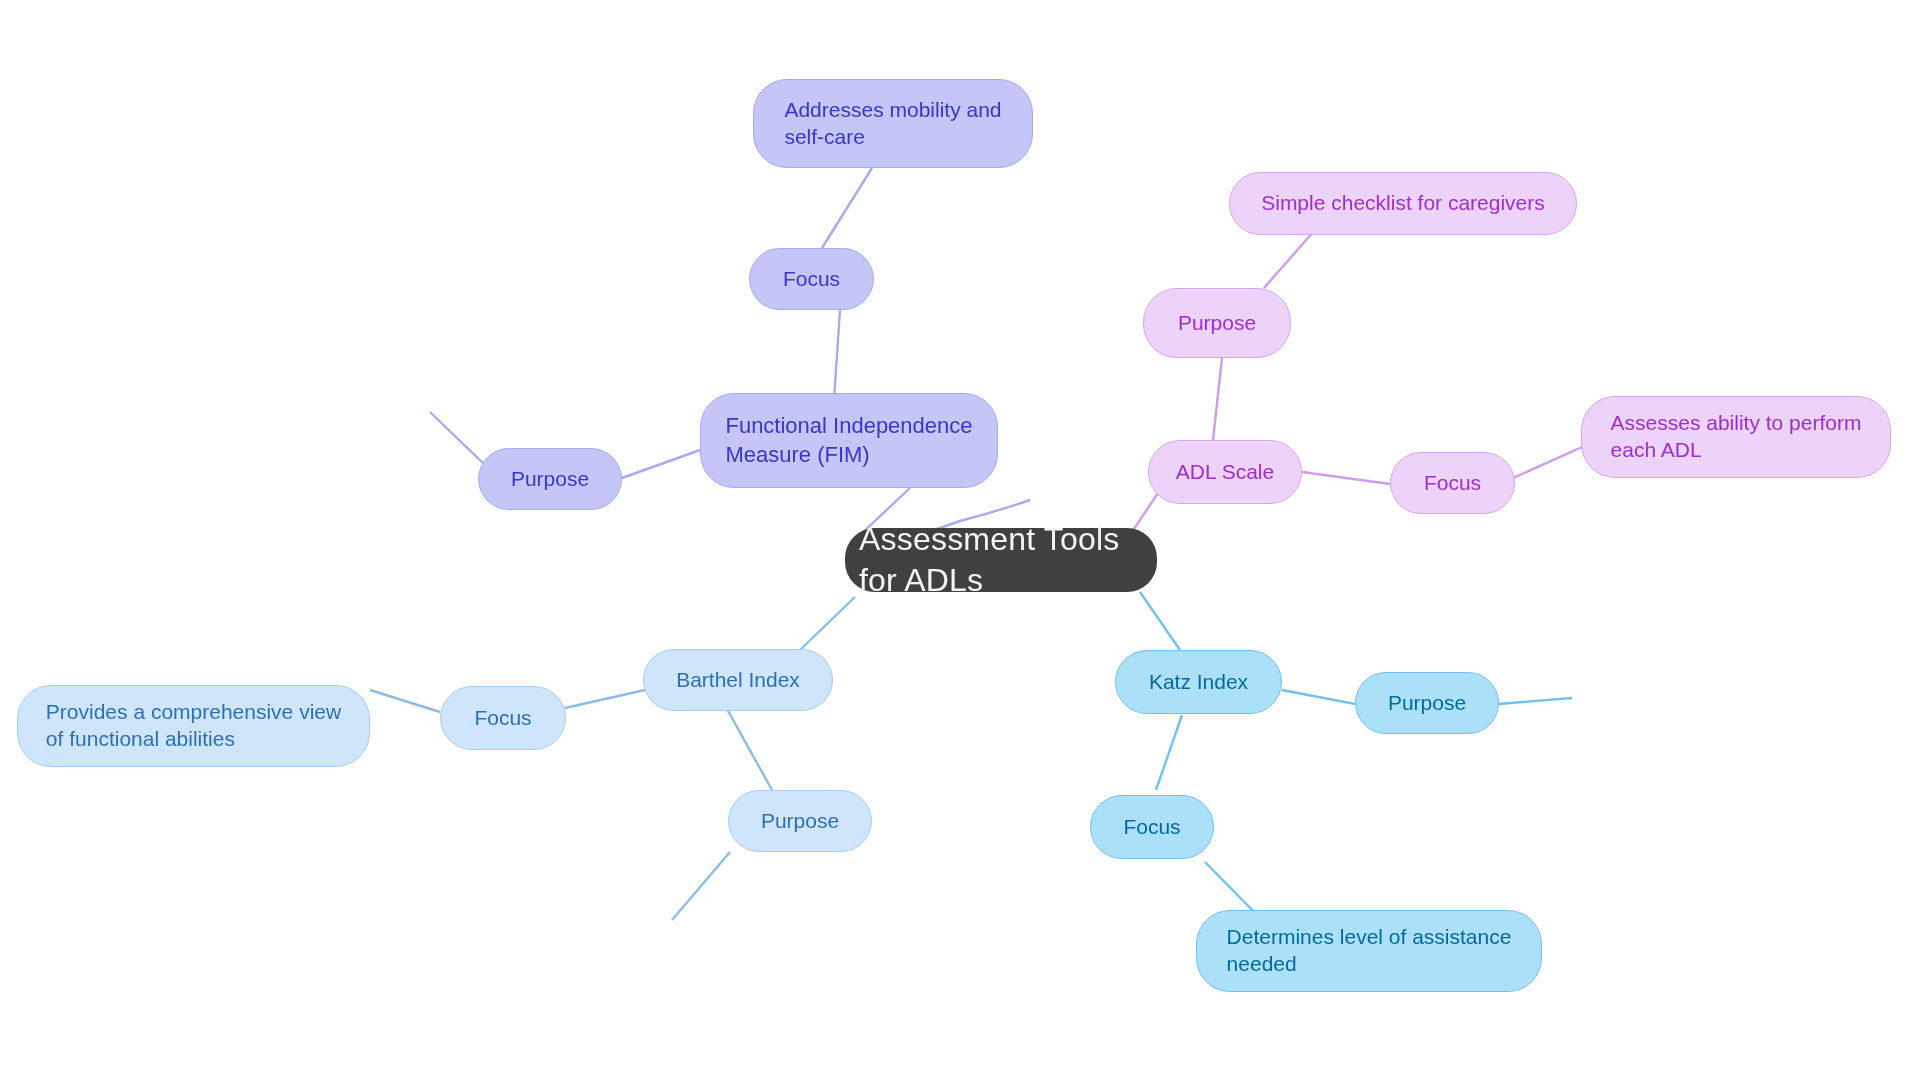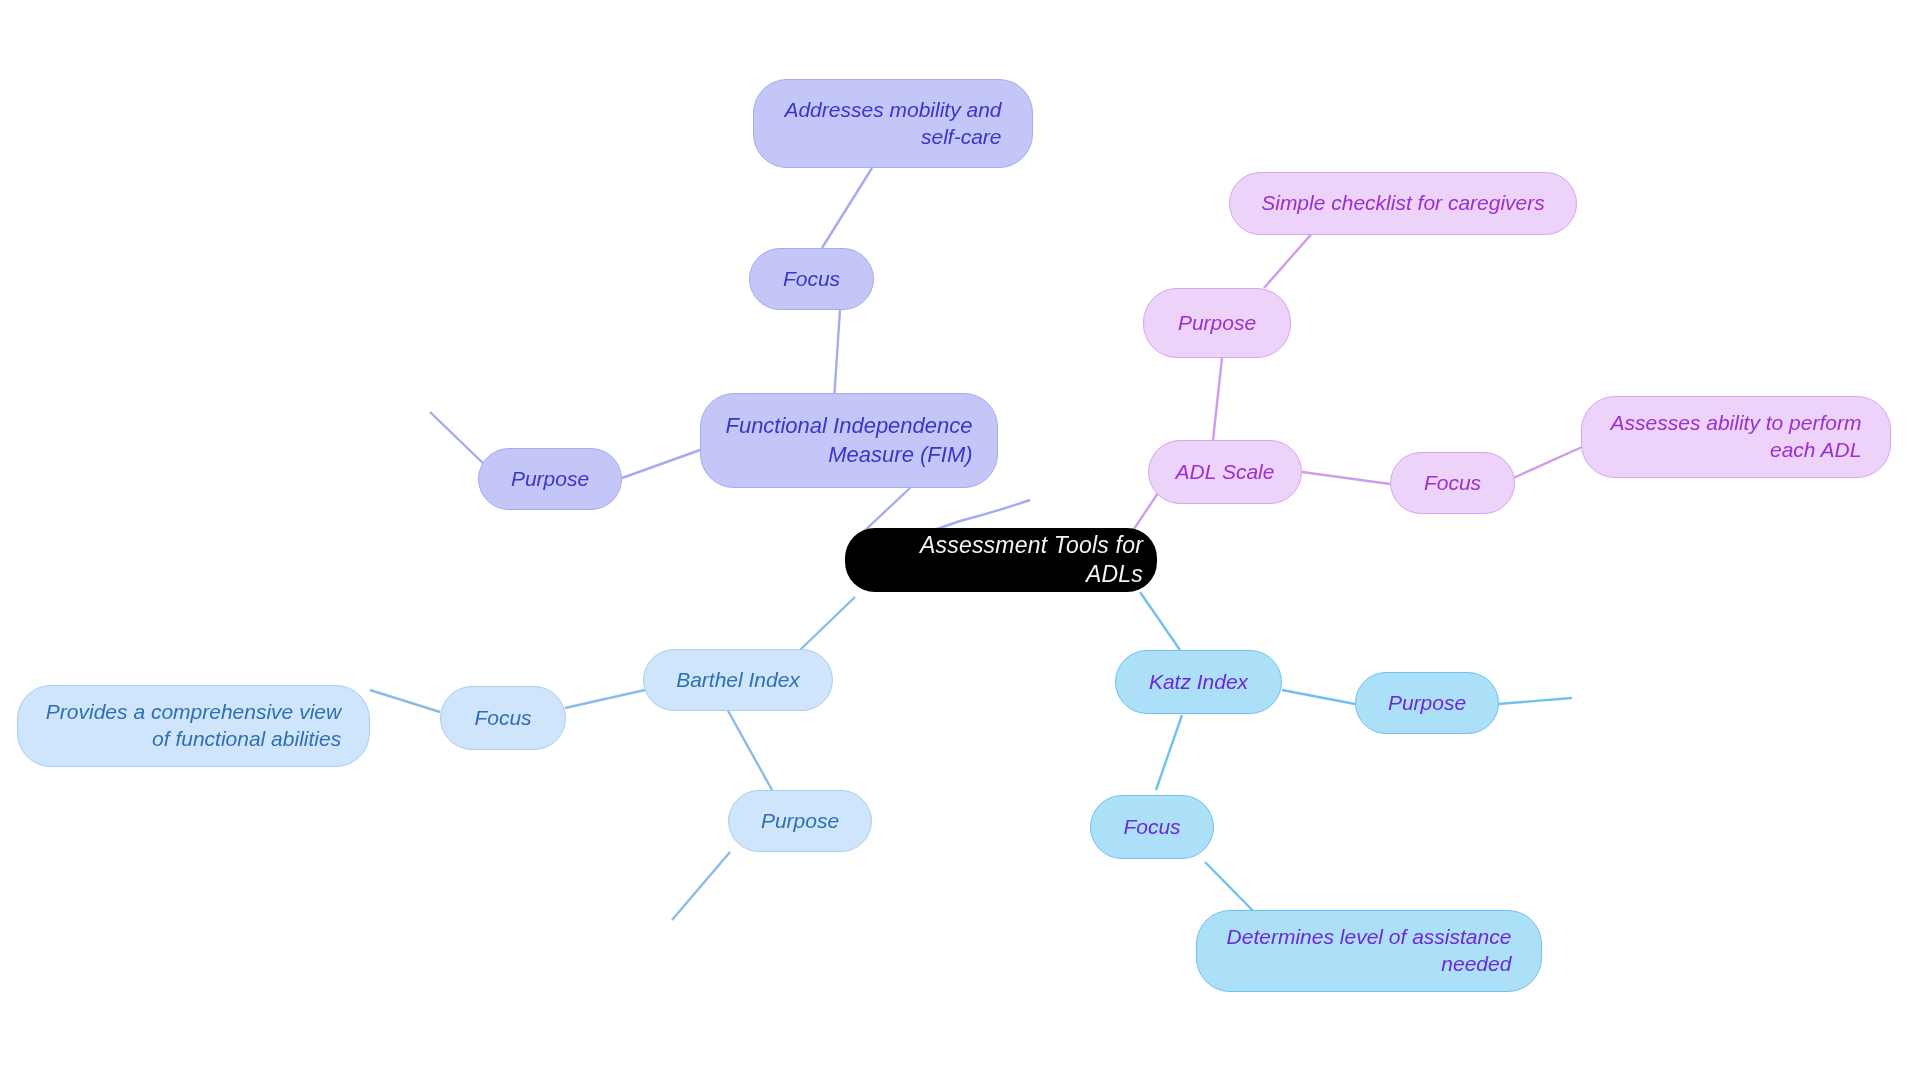--- a/index.html
+++ b/index.html
@@ -24,35 +24,34 @@
     width: 1920px;
     height: 1083px;
     pointer-events: none;
   }
   .node {
     position: absolute;
     box-sizing: border-box;
     display: flex;
     align-items: center;
     justify-content: center;
-    text-align: right;
+    text-align: left;
     border-radius: 34px;
     border-style: solid;
     border-width: 1.6px;
     line-height: 1.28;
     padding: 6px 14px;
     white-space: pre-line;
-    font-style: italic;
   }
   .node.root {
     border-radius: 30px;
     border-width: 0;
-    background: #000000;
+    background: #404040;
     color: #f2f4f8;
-    font-size: 23px;
+    font-size: 32px;
     letter-spacing: 0.2px;
   }
   
   .c-purple {
     background: #c3c6f7;
     border-color: #a6abef;
     color: #3b35c9;
   }
   
   .c-orchid {
@@ -63,21 +62,21 @@
   
   .c-paleblue {
     background: #cfe5fb;
     border-color: #a9cdf0;
     color: #2f6fb3;
   }
   
   .c-skyblue {
     background: #ace0f9;
     border-color: #6fc2ef;
-    color: #6d28d9;
+    color: #0369a1;
   }
   .fs-21 { font-size: 21px; }
   .fs-22 { font-size: 22px; }
 </style>
 </head>
 <body>
 
 <div id="canvas">
 
   <svg id="edges" viewBox="0 0 1920 1083" xmlns="http://www.w3.org/2000/svg">

